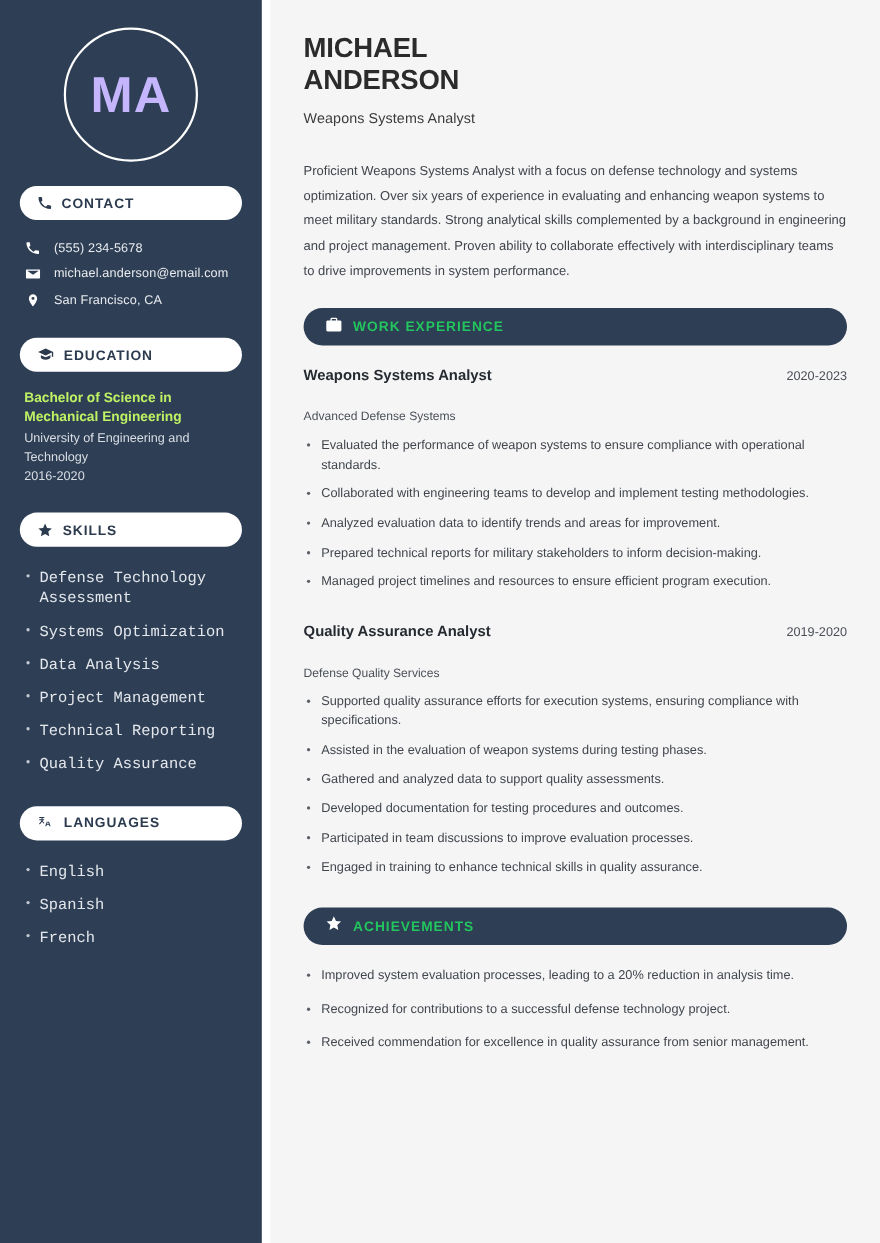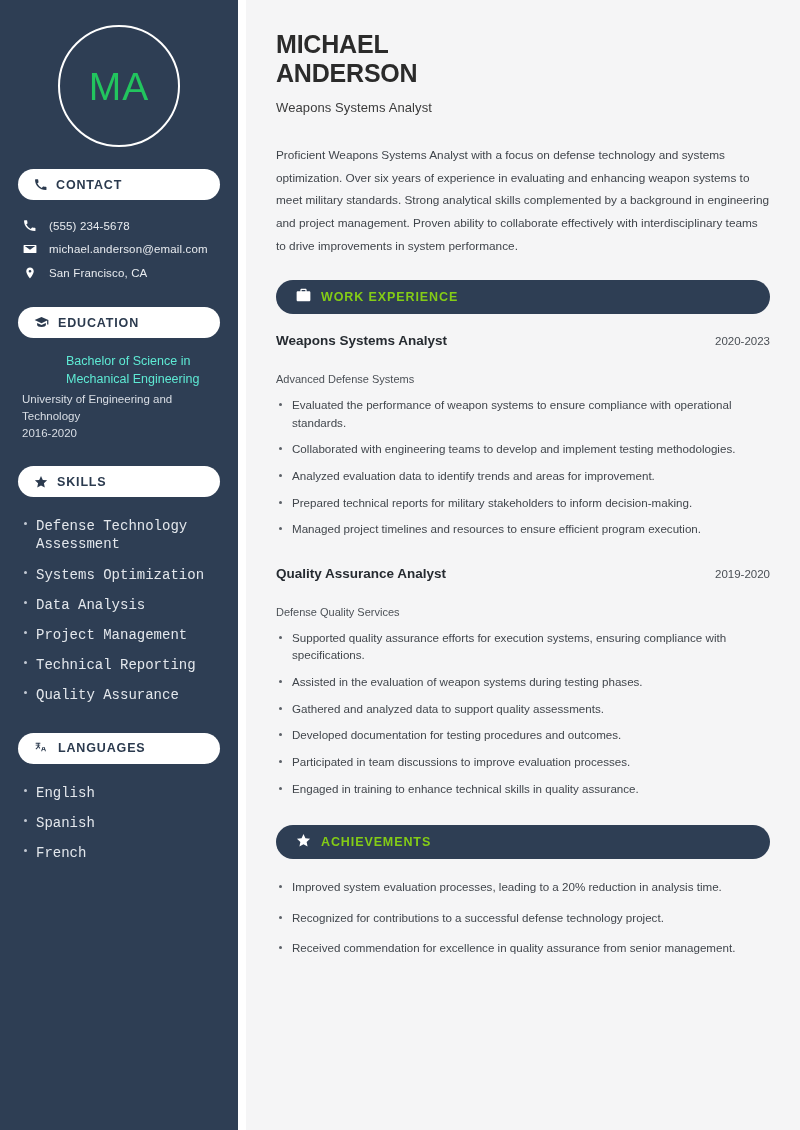--- a/index.html
+++ b/index.html
@@ -40,24 +40,24 @@
   .avatar {
     width: 122px;
     height: 122px;
     border: 2px solid #ffffff;
     border-radius: 50%;
     display: flex;
     align-items: center;
     justify-content: center;
   }
   .avatar-initials {
-    font-size: 39px;
-    font-weight: 400;
+    font-size: 46px;
+    font-weight: 700;
     letter-spacing: 1px;
-    color: #22c55e;
+    color: #c4b5fd;
     line-height: 1;
   }
 
   .side-pill {
     background: #ffffff;
     color: #2b3a4e;
     border-radius: 20px;
     height: 31px;
     display: flex;
     align-items: center;
@@ -87,25 +87,24 @@
   }
   .contact-row .txt {
     font-size: 11.5px;
     color: #e8ebef;
     letter-spacing: 0.15px;
   }
 
   .edu-block { padding: 0 4px; margin-bottom: 25px; }
   .edu-degree {
     font-size: 12.5px;
-    font-weight: normal;
+    font-weight: bold;
     line-height: 1.45;
-    color: #5eead4;
+    color: #bef264;
     margin-bottom: 3px;
-    margin-left: 44px;
   }
   .edu-school {
     font-size: 11.5px;
     color: #d9dee5;
     line-height: 1.45;
   }
   .edu-years {
     font-size: 11.5px;
     color: #d9dee5;
     line-height: 1.45;
@@ -163,21 +162,21 @@
     font-size: 11.8px;
     color: #40454b;
     line-height: 1.92;
     margin-top: 29px;
     margin-bottom: 23px;
     max-width: 500px;
   }
 
   .sect-pill {
     background: #2e3e54;
-    color: #84cc16;
+    color: #22c55e;
     border-radius: 19px;
     height: 34px;
     display: flex;
     align-items: center;
     gap: 10px;
     padding: 0 20px;
     margin-bottom: 19px;
   }
   .sect-pill .sect-label {
     font-size: 12.5px;

